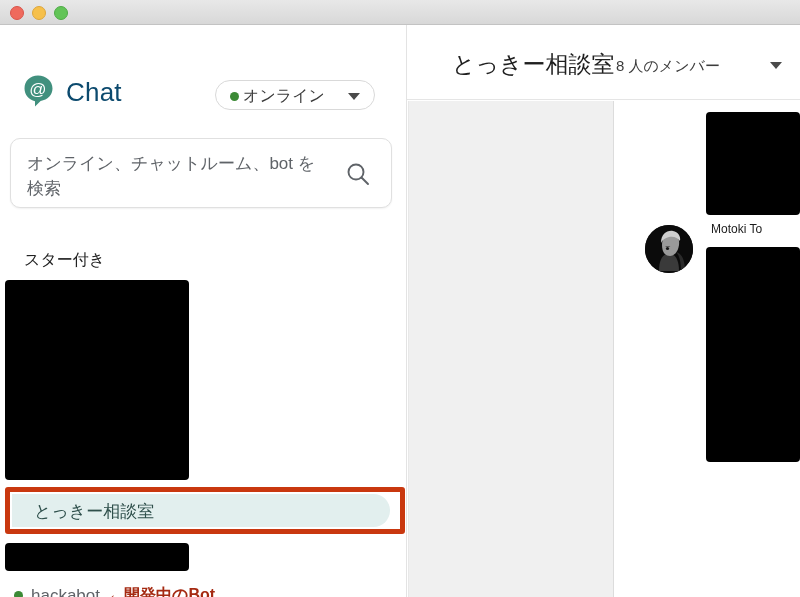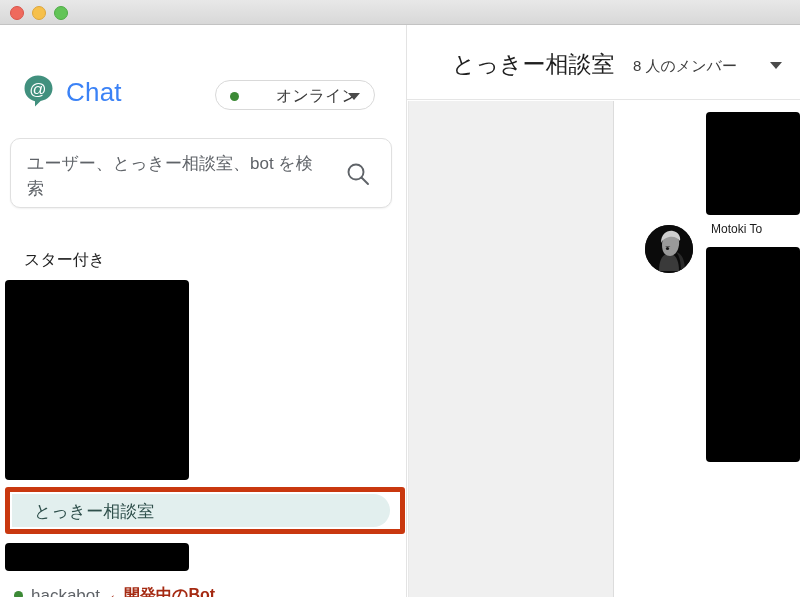--- a/index.html
+++ b/index.html
@@ -66,21 +66,21 @@
     left: 23px;
     top: 49px;
     width: 34px;
     height: 34px;
   }
   .brand-name {
     position: absolute;
     left: 66px;
     top: 52px;
     font-size: 26px;
-    color: #3b82f6;
+    color: #0c4a6e;
     letter-spacing: 0.2px;
   }
   .status-pill {
     position: absolute;
     left: 215px;
     top: 55px;
     width: 160px;
     height: 30px;
     border: 1px solid #d9d9d9;
     border-radius: 16px;
@@ -95,21 +95,20 @@
     height: 9px;
     border-radius: 50%;
     background: #3c8a36;
   }
   .status-label {
     position: absolute;
     left: 27px;
     top: 5px;
     font-size: 16px;
     color: #3b3b3b;
-    margin-left: 33px;
   }
   .caret {
     width: 0; height: 0;
     border-left: 6px solid transparent;
     border-right: 6px solid transparent;
     border-top: 7px solid #4a4a4a;
   }
   .status-caret {
     position: absolute;
     right: 14px;
@@ -237,21 +236,21 @@
   }
   .room-title {
     position: absolute;
     left: 45px;
     top: 24px;
     font-size: 23px;
     color: #1f1f1f;
   }
   .member-count {
     position: absolute;
-    left: 226px;
+    left: 209px;
     top: 32px;
     font-size: 15px;
     color: #3c3c3c;
   }
   .header-caret {
     position: absolute;
     left: 363px;
     top: 37px;
   }
 
@@ -315,21 +314,21 @@
       <span class="brand-name">Chat</span>
 
       <div class="status-pill">
         <span class="status-dot"></span>
         <span class="status-label">オンライン</span>
         <span class="caret status-caret"></span>
       </div>
     </div>
 
     <div class="searchbox">
-      <div class="search-placeholder">ユーザー、とっきー相談室、bot を検索</div>
+      <div class="search-placeholder">オンライン、チャットルーム、bot を検索</div>
       <span class="search-icon">
         <svg width="26" height="26" viewBox="0 0 26 26" xmlns="http://www.w3.org/2000/svg">
           <circle cx="11" cy="11" r="7.5" fill="none" stroke="#5f6368" stroke-width="1.9"></circle>
           <line x1="16.5" y1="16.5" x2="23" y2="23" stroke="#5f6368" stroke-width="1.9" stroke-linecap="round"></line>
         </svg>
       </span>
     </div>
 
     <div class="section-title">スター付き</div>
     <div class="redaction redact-star-big"></div>

